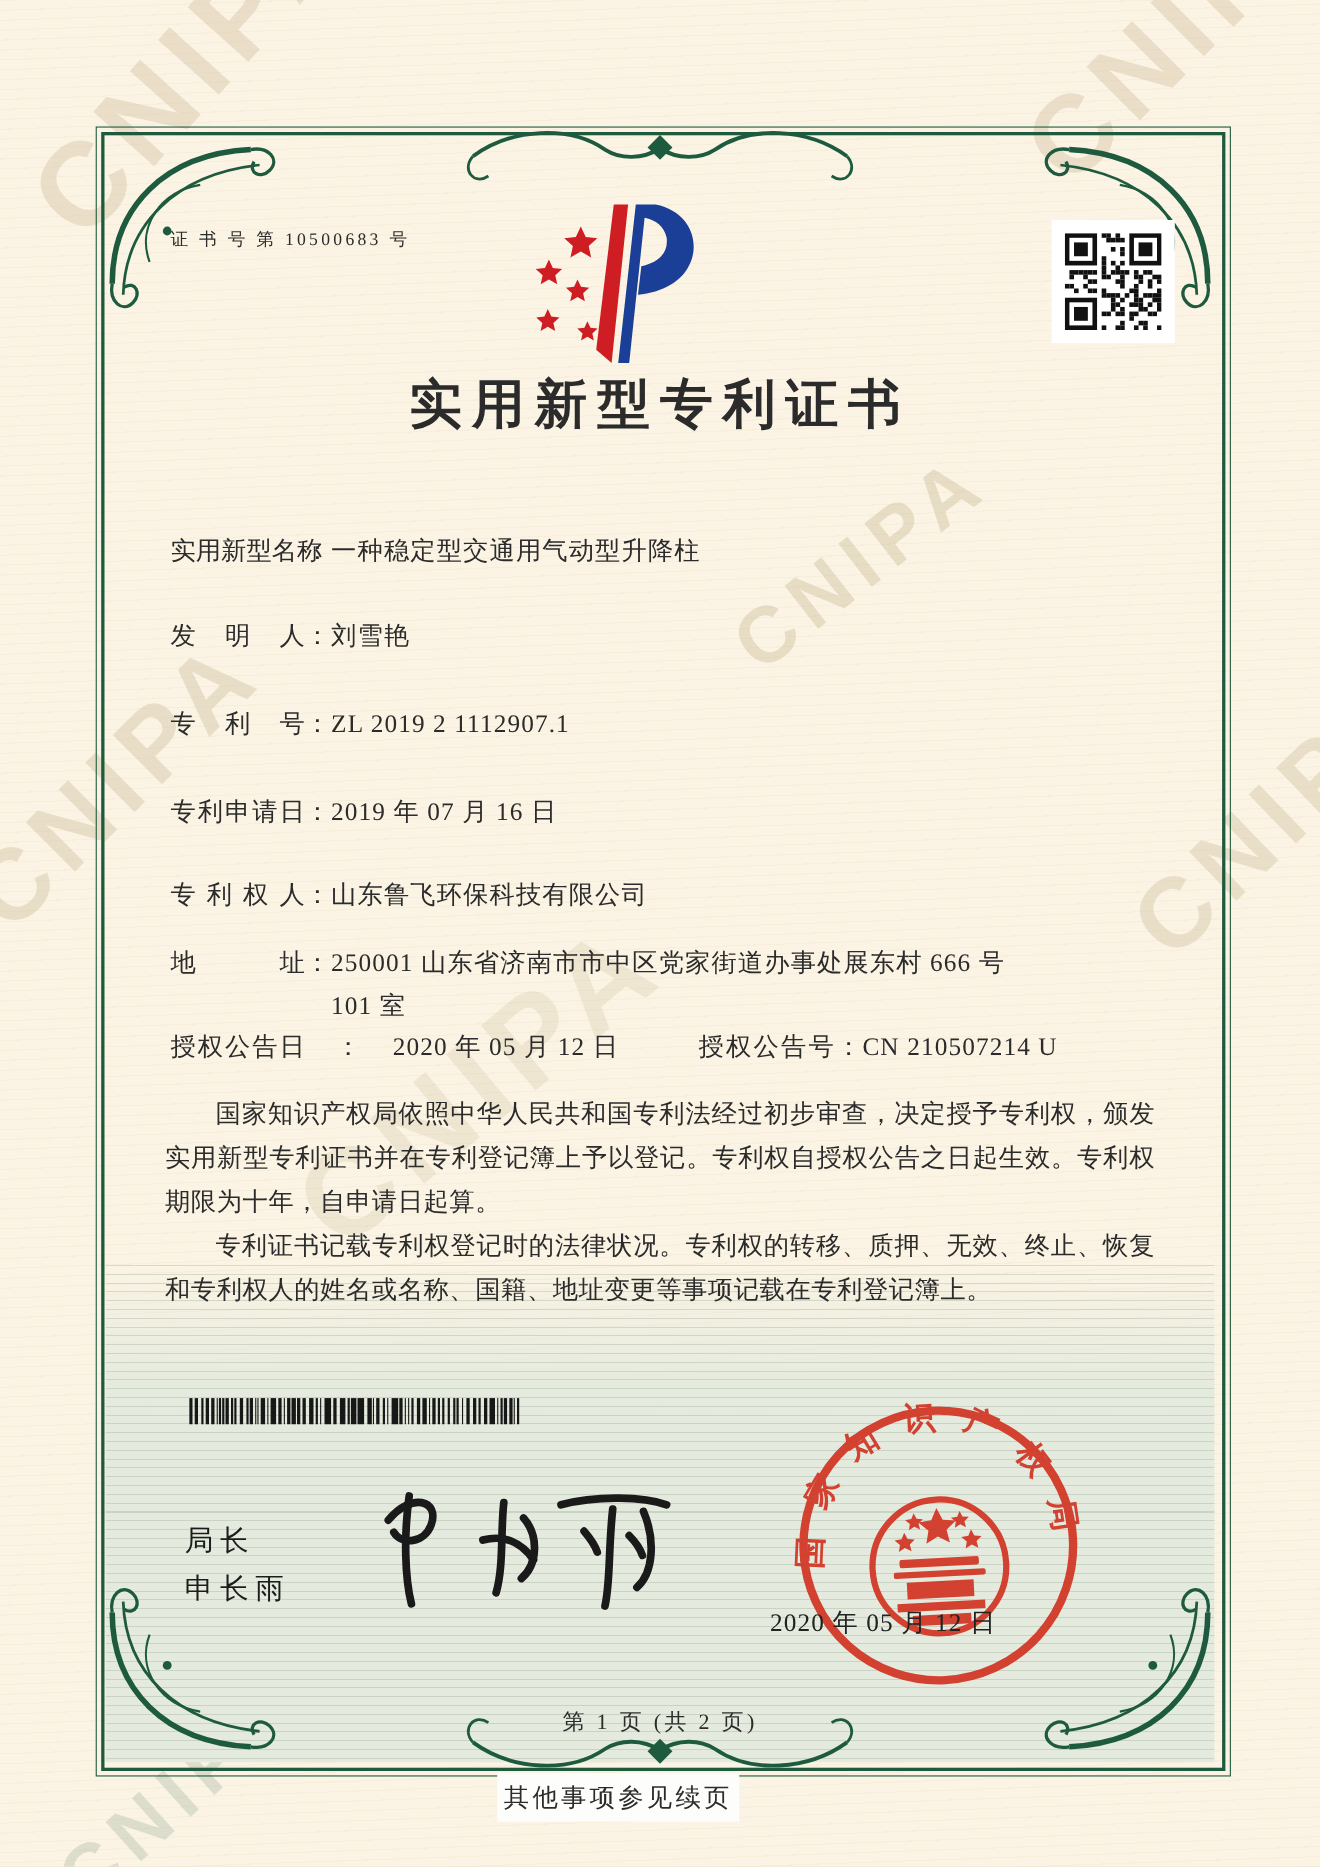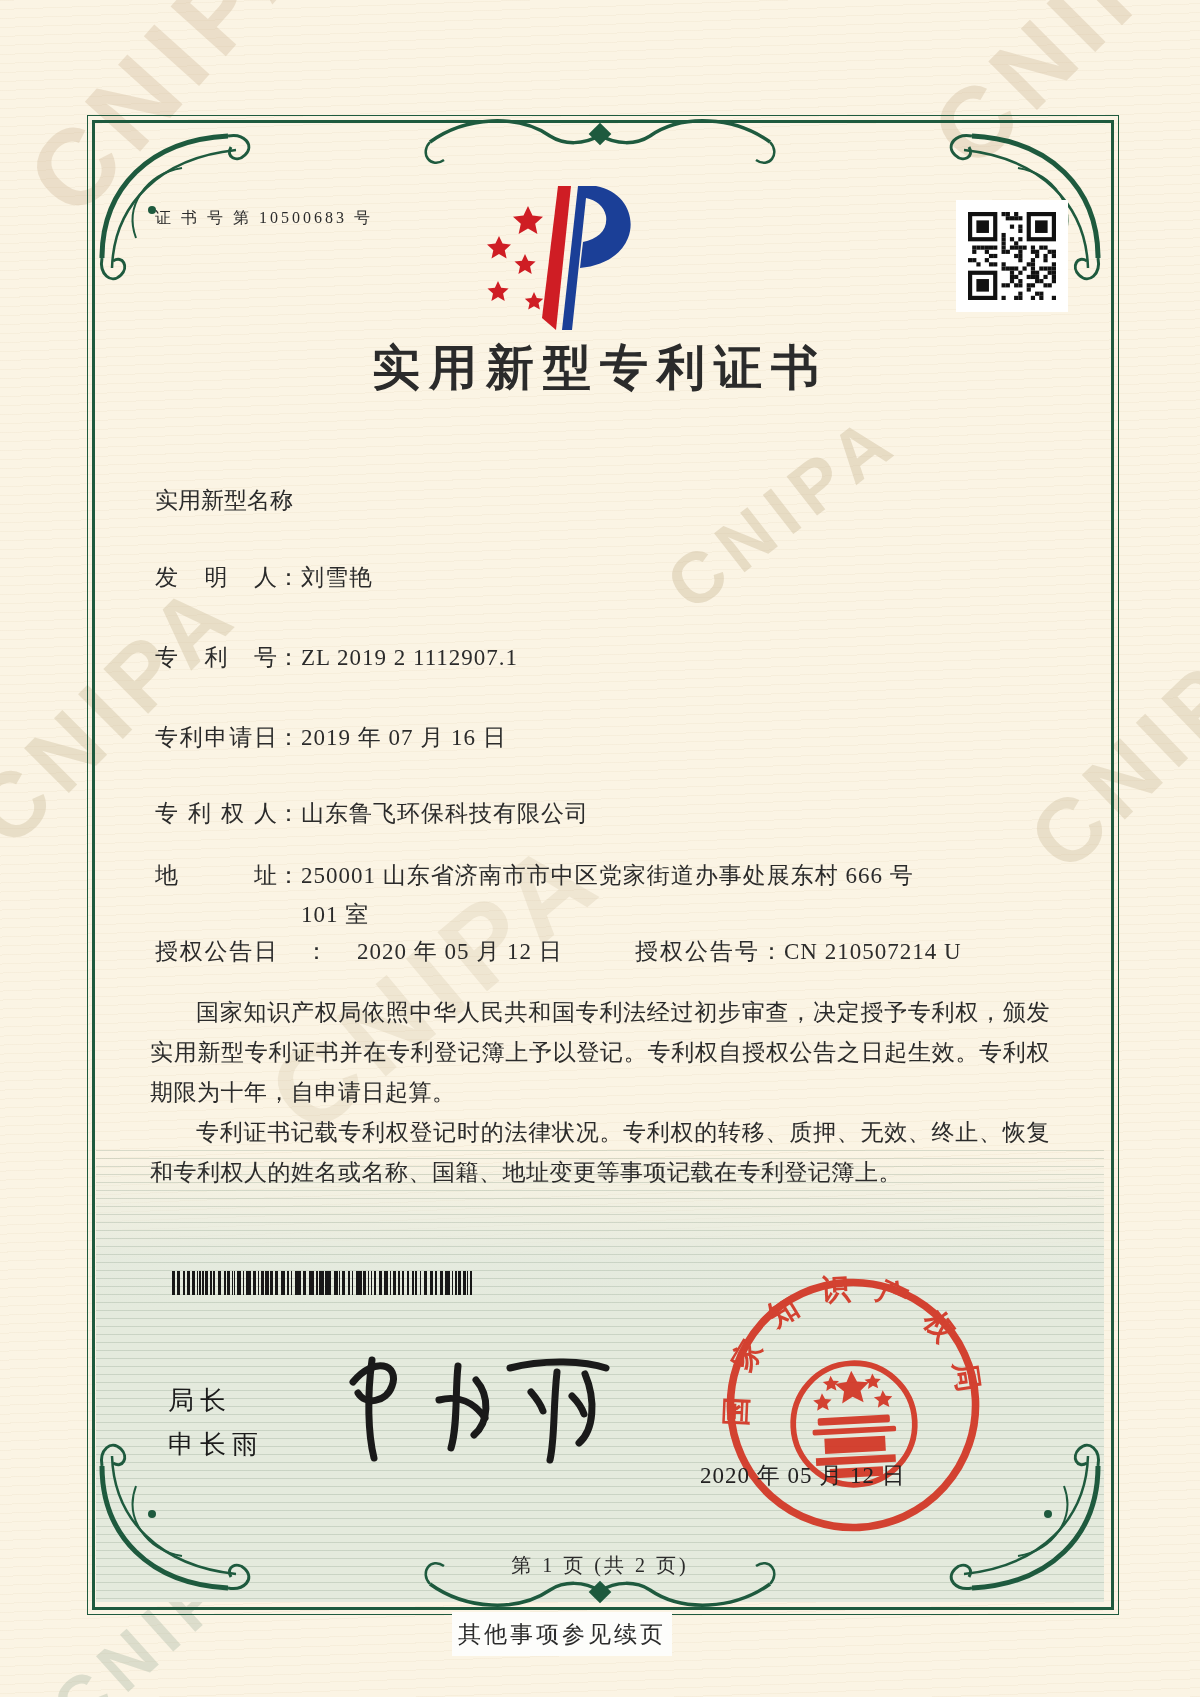--- a/index.html
+++ b/index.html
@@ -235,20 +235,21 @@
         <rect x="1" y="15" width="5" height="5" fill="#fff"></rect>
         <rect x="2" y="16" width="3" height="3" fill="#111"></rect>
       </svg>
   </div>
 
   <div class="abs title content">实用新型专利证书</div>
 
   <div class="abs frow" style="top:486px;">
     <span class="flabel">实用新型名称</span>
       <span class="fcolon">：</span>
+      <span class="fvalue">一种稳定型交通用气动型升降柱</span>
   </div>
   <div class="abs frow" style="top:563px;">
     <span class="flabel">发明人</span>
       <span class="fcolon">：</span>
       <span class="fvalue">刘雪艳</span>
   </div>
   <div class="abs frow" style="top:643px;">
     <span class="flabel">专利号</span>
       <span class="fcolon">：</span>
       <span class="fvalue">ZL 2019 2 1112907.1</span>

